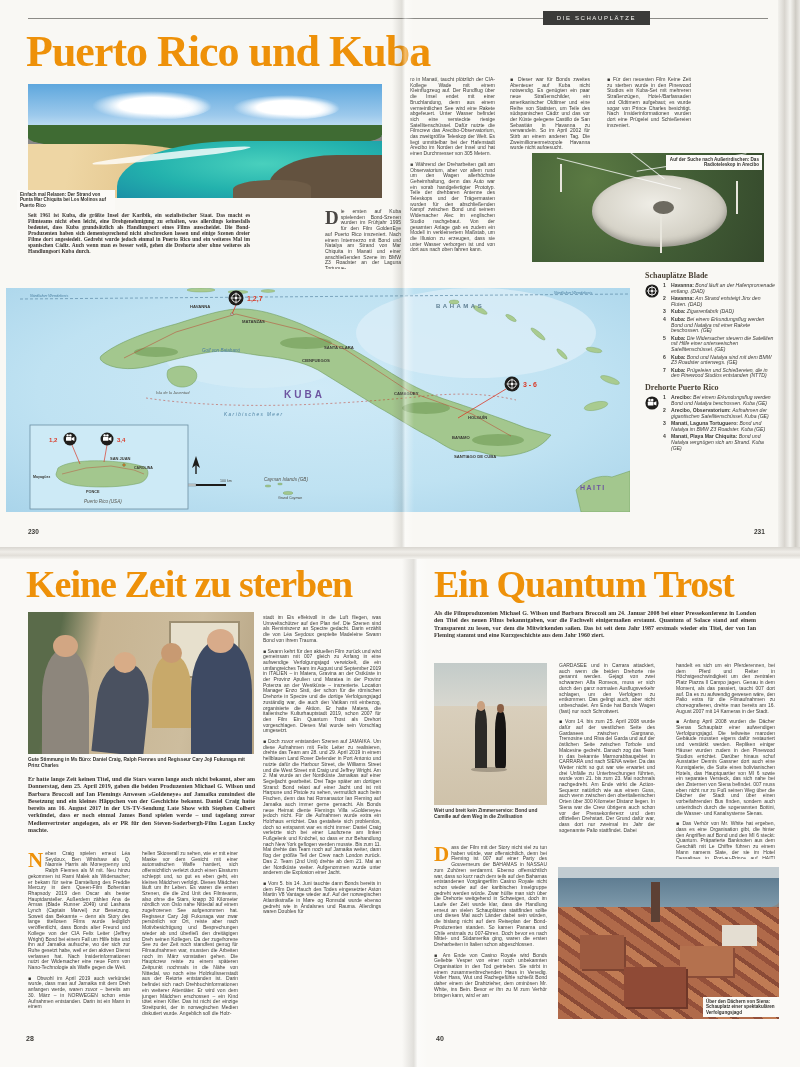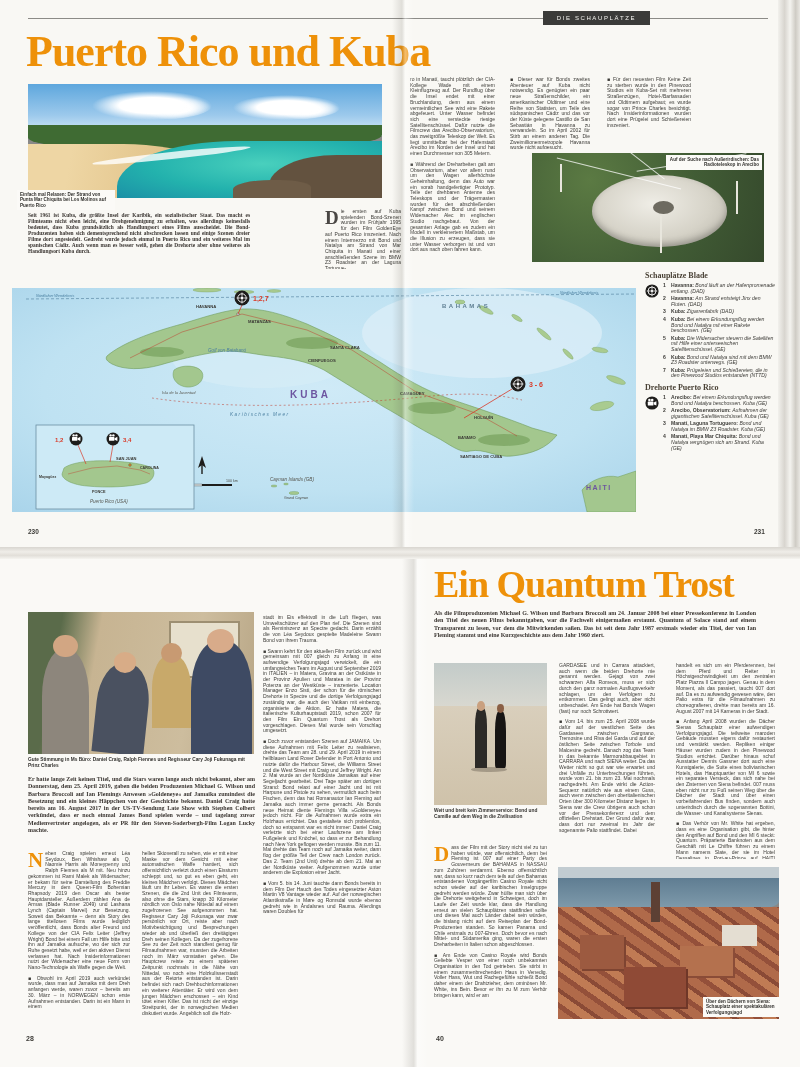--- a/index.html
+++ b/index.html
@@ -52,21 +52,21 @@
   .bc-sky{position:absolute;left:0;top:0;right:0;height:30%;background:linear-gradient(180deg,#c3cbc9 0%,#d8d8d0 100%);}
   .bc-sand{position:absolute;left:0;top:30%;right:0;bottom:0;background:linear-gradient(180deg,#d9cfbc 0%,#cfc2aa 100%);}
   .bc-fig{position:absolute;}
   
   .si-sky{position:absolute;left:0;top:0;right:0;height:10%;background:#c2ccd1;}
   .si-mtn{position:absolute;left:0;top:7%;right:0;height:24%;background:linear-gradient(180deg,#5f7d92 0%,#85a0b0 100%);border-radius:0 0 30% 20%/0 0 35% 25%;}
   .si-roofs{position:absolute;left:0;top:26%;right:0;bottom:0;background:repeating-linear-gradient(35deg,#b06a4a 0 9px,#94503a 9px 14px,#c07b54 14px 22px,#8a4a36 22px 26px);}
   .si-block{position:absolute;}
   .si-tower{position:absolute;background:#5d4034;}
   
-  .mapbox{position:absolute;left:12px;top:288px;width:580px;height:224px;}
+  .mapbox{position:absolute;left:6px;top:288px;width:580px;height:224px;}
   svg text{font-family:"Liberation Sans","DejaVu Sans",sans-serif;}
   .mc{font-size:4.2px;font-weight:bold;fill:#3a3934;}
   .msea{font-size:4.6px;font-style:italic;fill:#4a7fa0;}
   .mtiny{font-size:3.6px;fill:#4c4b46;}
   .mital{font-size:4.6px;font-style:italic;fill:#57564f;}
   .mred{font-size:7px;font-weight:bold;fill:#d93a28;}
   .mredS{font-size:6px;font-weight:bold;fill:#d93a28;}
 </style>
 </head>
 <body>
@@ -333,20 +333,21 @@
   <div class="pagenum" style="left:754px;top:528px;">231</div>
 
   <div class="gutter-v" style="left:392px;top:0;width:22px;height:547px;"></div>
   <div class="edge-r" style="left:778px;top:0;width:22px;height:547px;"></div>
 </div>
 
 <div class="hgap" style="left:0;top:547px;width:800px;height:12px;"></div>
 
 <div class="page" style="left:0;top:559px;width:800px;height:508px;background:#faf9f6;">
 
+  <div class="abs title" style="left:26px;top:3px;font-size:38px;">Keine Zeit zu sterben</div>
 
   <div class="photo" style="left:28px;top:53px;width:226px;height:142px;">
     <div class="ch-bg"></div>
     <div class="ch-frame"></div>
     <div class="ch-fig" style="left:6%;bottom:0;width:21%;height:74%;background:#8d867c;"></div>
     <div class="ch-head" style="left:11%;top:16%;width:11%;height:16%;background:#d2a683;"></div>
     <div class="ch-fig" style="left:30%;bottom:0;width:23%;height:64%;background:#4a5160;transform:rotate(6deg);"></div>
     <div class="ch-head" style="left:38%;top:28%;width:10%;height:15%;background:#d8ac87;"></div>
     <div class="ch-fig" style="left:55%;bottom:18%;width:17%;height:52%;background:#c8a96a;"></div>
     <div class="ch-head" style="left:59%;top:22%;width:9%;height:14%;background:#c89a72;"></div>

